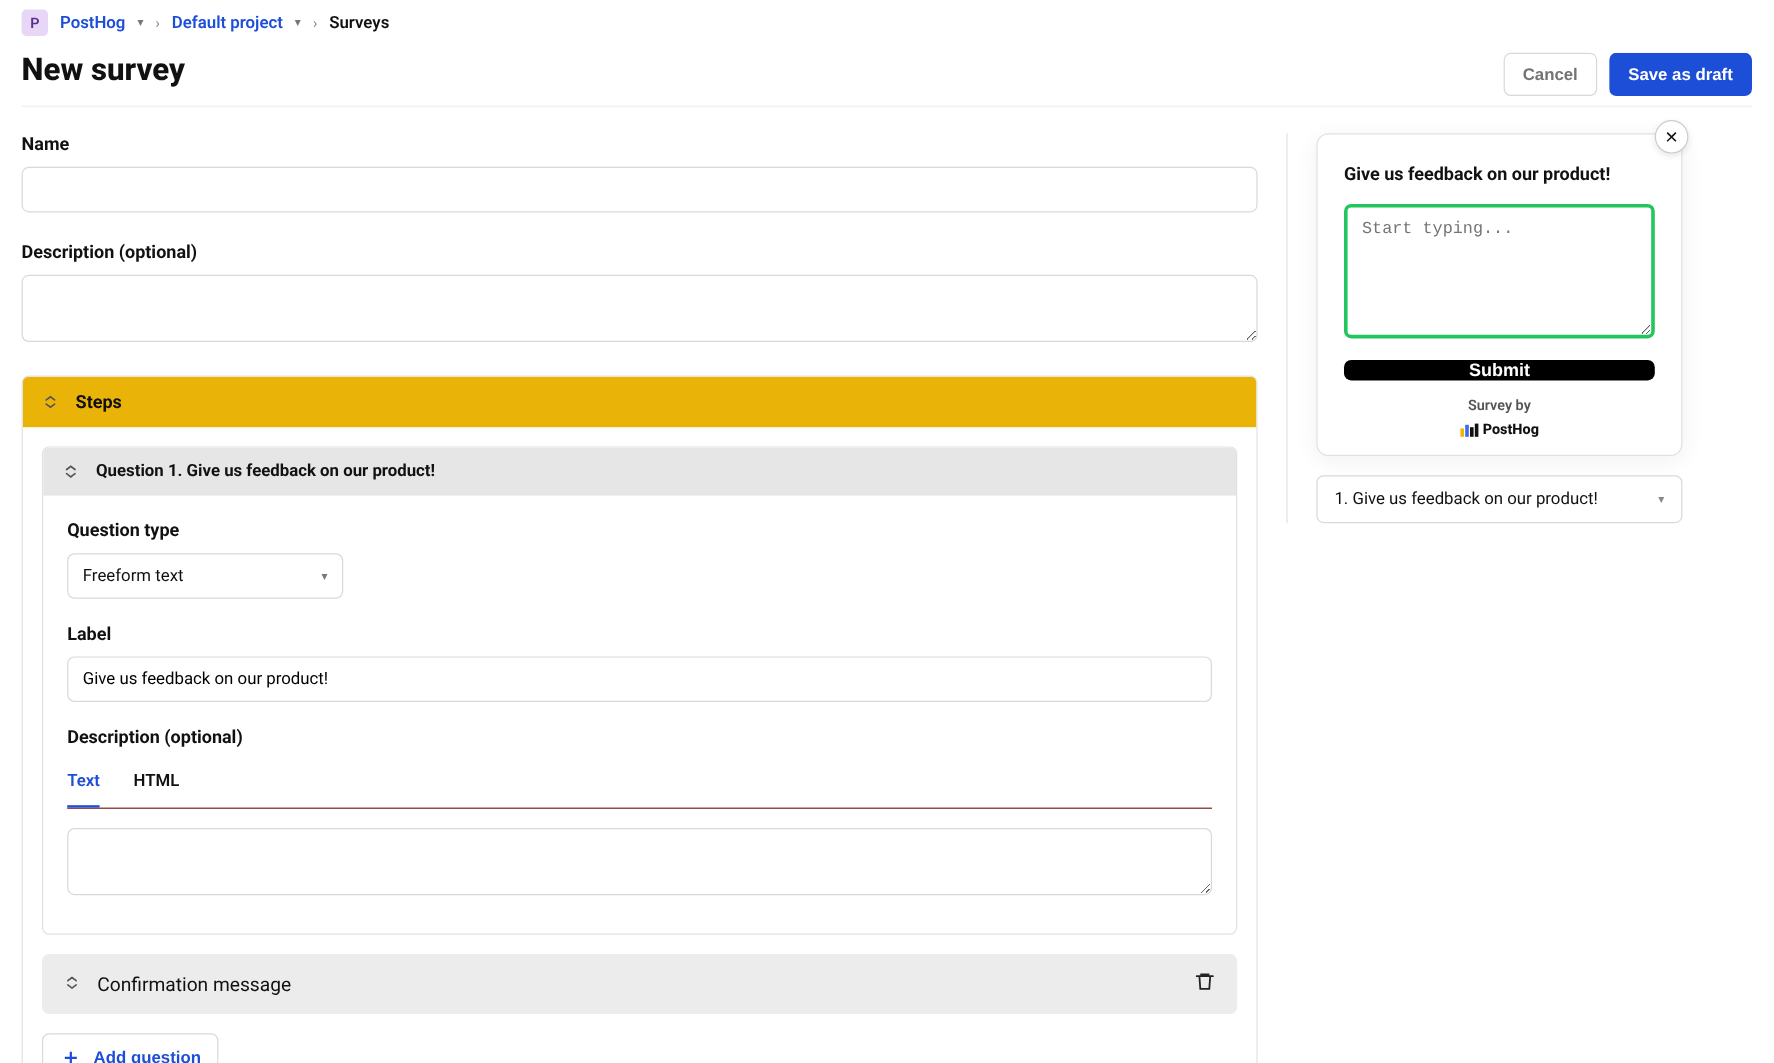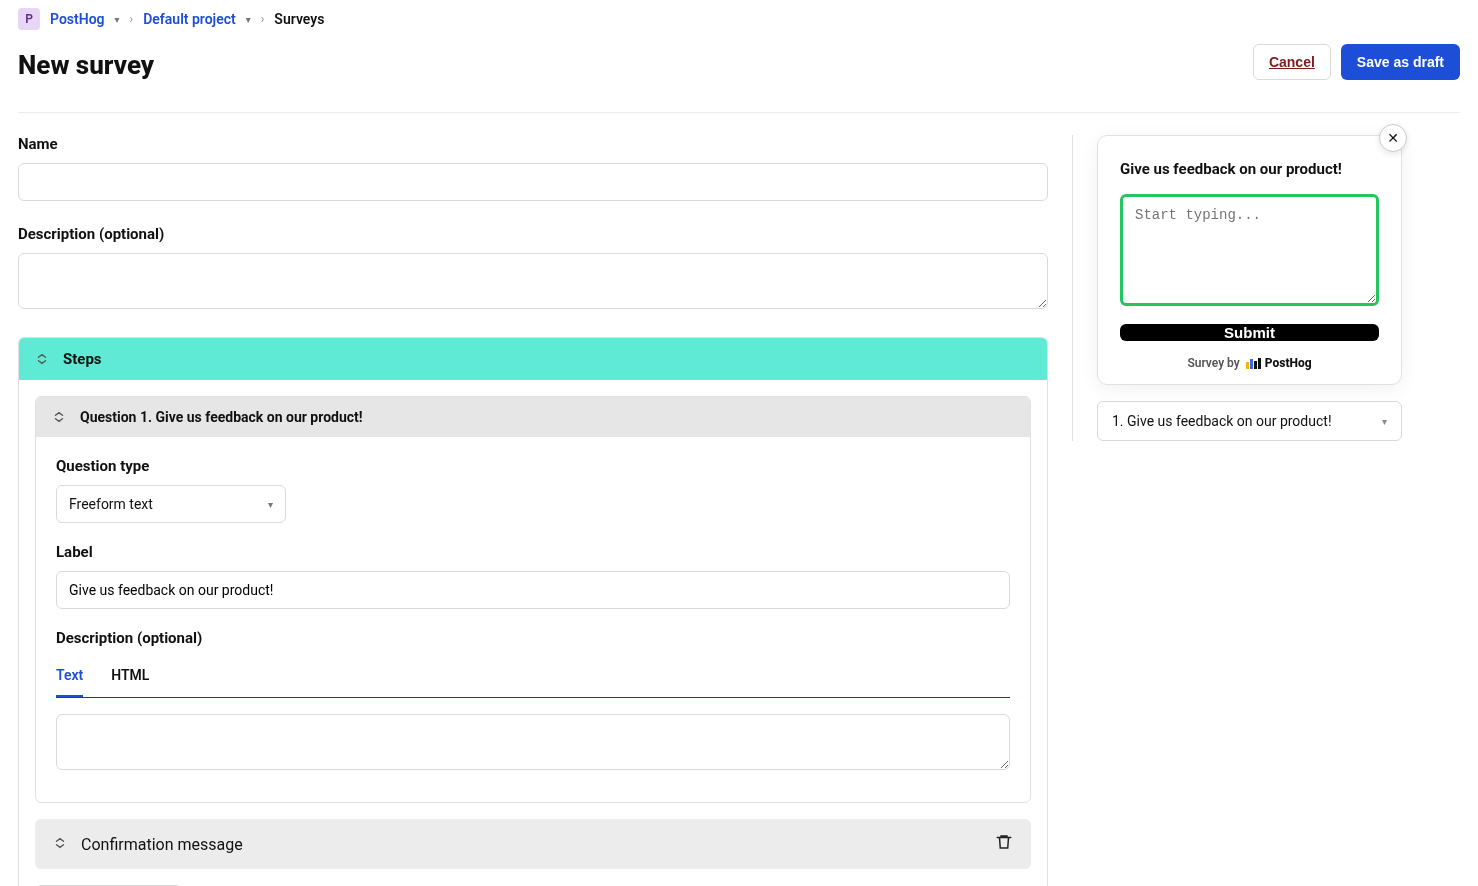--- a/index.html
+++ b/index.html
@@ -31,35 +31,35 @@
     font-size: 12px;
   }
   .bc-link { color: #1d4ed8; font-weight: 600; cursor: pointer; }
   .bc-sep { color: #8a8a8a; font-size: 12px; }
   .bc-caret { color: #777; font-size: 10px; cursor: pointer; }
   .bc-current { color: #111; font-weight: 600; text-align: right; }
 
   
   .page-header {
     display: flex;
-    align-items: flex-end;
+    align-items: flex-start;
     justify-content: space-between;
-    margin-bottom: 32px;
+    margin-bottom: 8px;
   }
   h1.page-title { font-size: 26px; font-weight: 800; }
   .header-actions { display: flex; gap: 10px; }
   .btn {
     font-size: 14px;
     font-weight: 600;
     padding: 9px 15px;
     border-radius: 6px;
     cursor: pointer;
     border: 1px solid transparent;
   }
-  .btn-secondary { background:#fff; color:#7f1d1d; border:1px solid #d9d9d9;text-decoration:underline; }
+  .btn-secondary { background:#fff; color:#737373; border:1px solid #d9d9d9; }
   .btn-primary { background:#1d4ed8; color:#fff; }
   hr.header-rule { border:none; border-top:1px solid #eee; margin-bottom: 22px;}
 
   
   .cols { display:flex; gap:24px; align-items:flex-start; }
   .col-left { flex:1 1 auto; max-width:1030px; }
   .col-right { width:330px; border-left:1px solid #e1e1e1; padding-left:24px; }
 
   .field-label { font-size:15px; font-weight:700; margin-bottom:10px; display:block; }
   .text-input, textarea.text-area {
@@ -74,21 +74,21 @@
   textarea.text-area { resize:vertical; }
   .form-block { margin-bottom:24px; }
 
   
   .steps-panel {
     border:1px solid #e1e1e1;
     border-radius:6px;
     overflow:hidden;
   }
   .panel-header {
-    background:#5eead4;
+    background:#eab308;
     display:flex;
     align-items:center;
     gap:14px;
     padding:12px 16px;
     font-weight:700;
     font-size:15px;
   }
   .panel-header.sub { background:#e6e6e6; font-size:14px; }
   .collapse-icon { color:#555; font-size:12px; line-height:1; cursor:pointer; display:inline-flex; flex-direction:column; gap:0; }
   .collapse-icon svg { width:14px; height:14px; }
@@ -206,20 +206,21 @@
   .preview-footer {
     text-align:center;
     font-size:12px;
     color:#555;
     margin-top:14px;
     font-weight:600;
     display:flex;
     align-items:center;
     justify-content:center;
     gap:6px;
+    flex-direction:column;
   }
   .ph-logo { font-weight:800; color:#111; display:inline-flex; align-items:center; gap:4px; }
   .ph-bars { display:inline-flex; gap:1px; align-items:flex-end; }
   .ph-bars span { display:inline-block; width:3px; background:#333; }
   .ph-bars span:nth-child(1){height:7px; background:#f2b500;}
   .ph-bars span:nth-child(2){height:10px; background:#3b6be9;}
   .ph-bars span:nth-child(3){height:8px; background:#111;}
   .ph-bars span:nth-child(4){height:11px; background:#111;}
 
   .question-selector {

